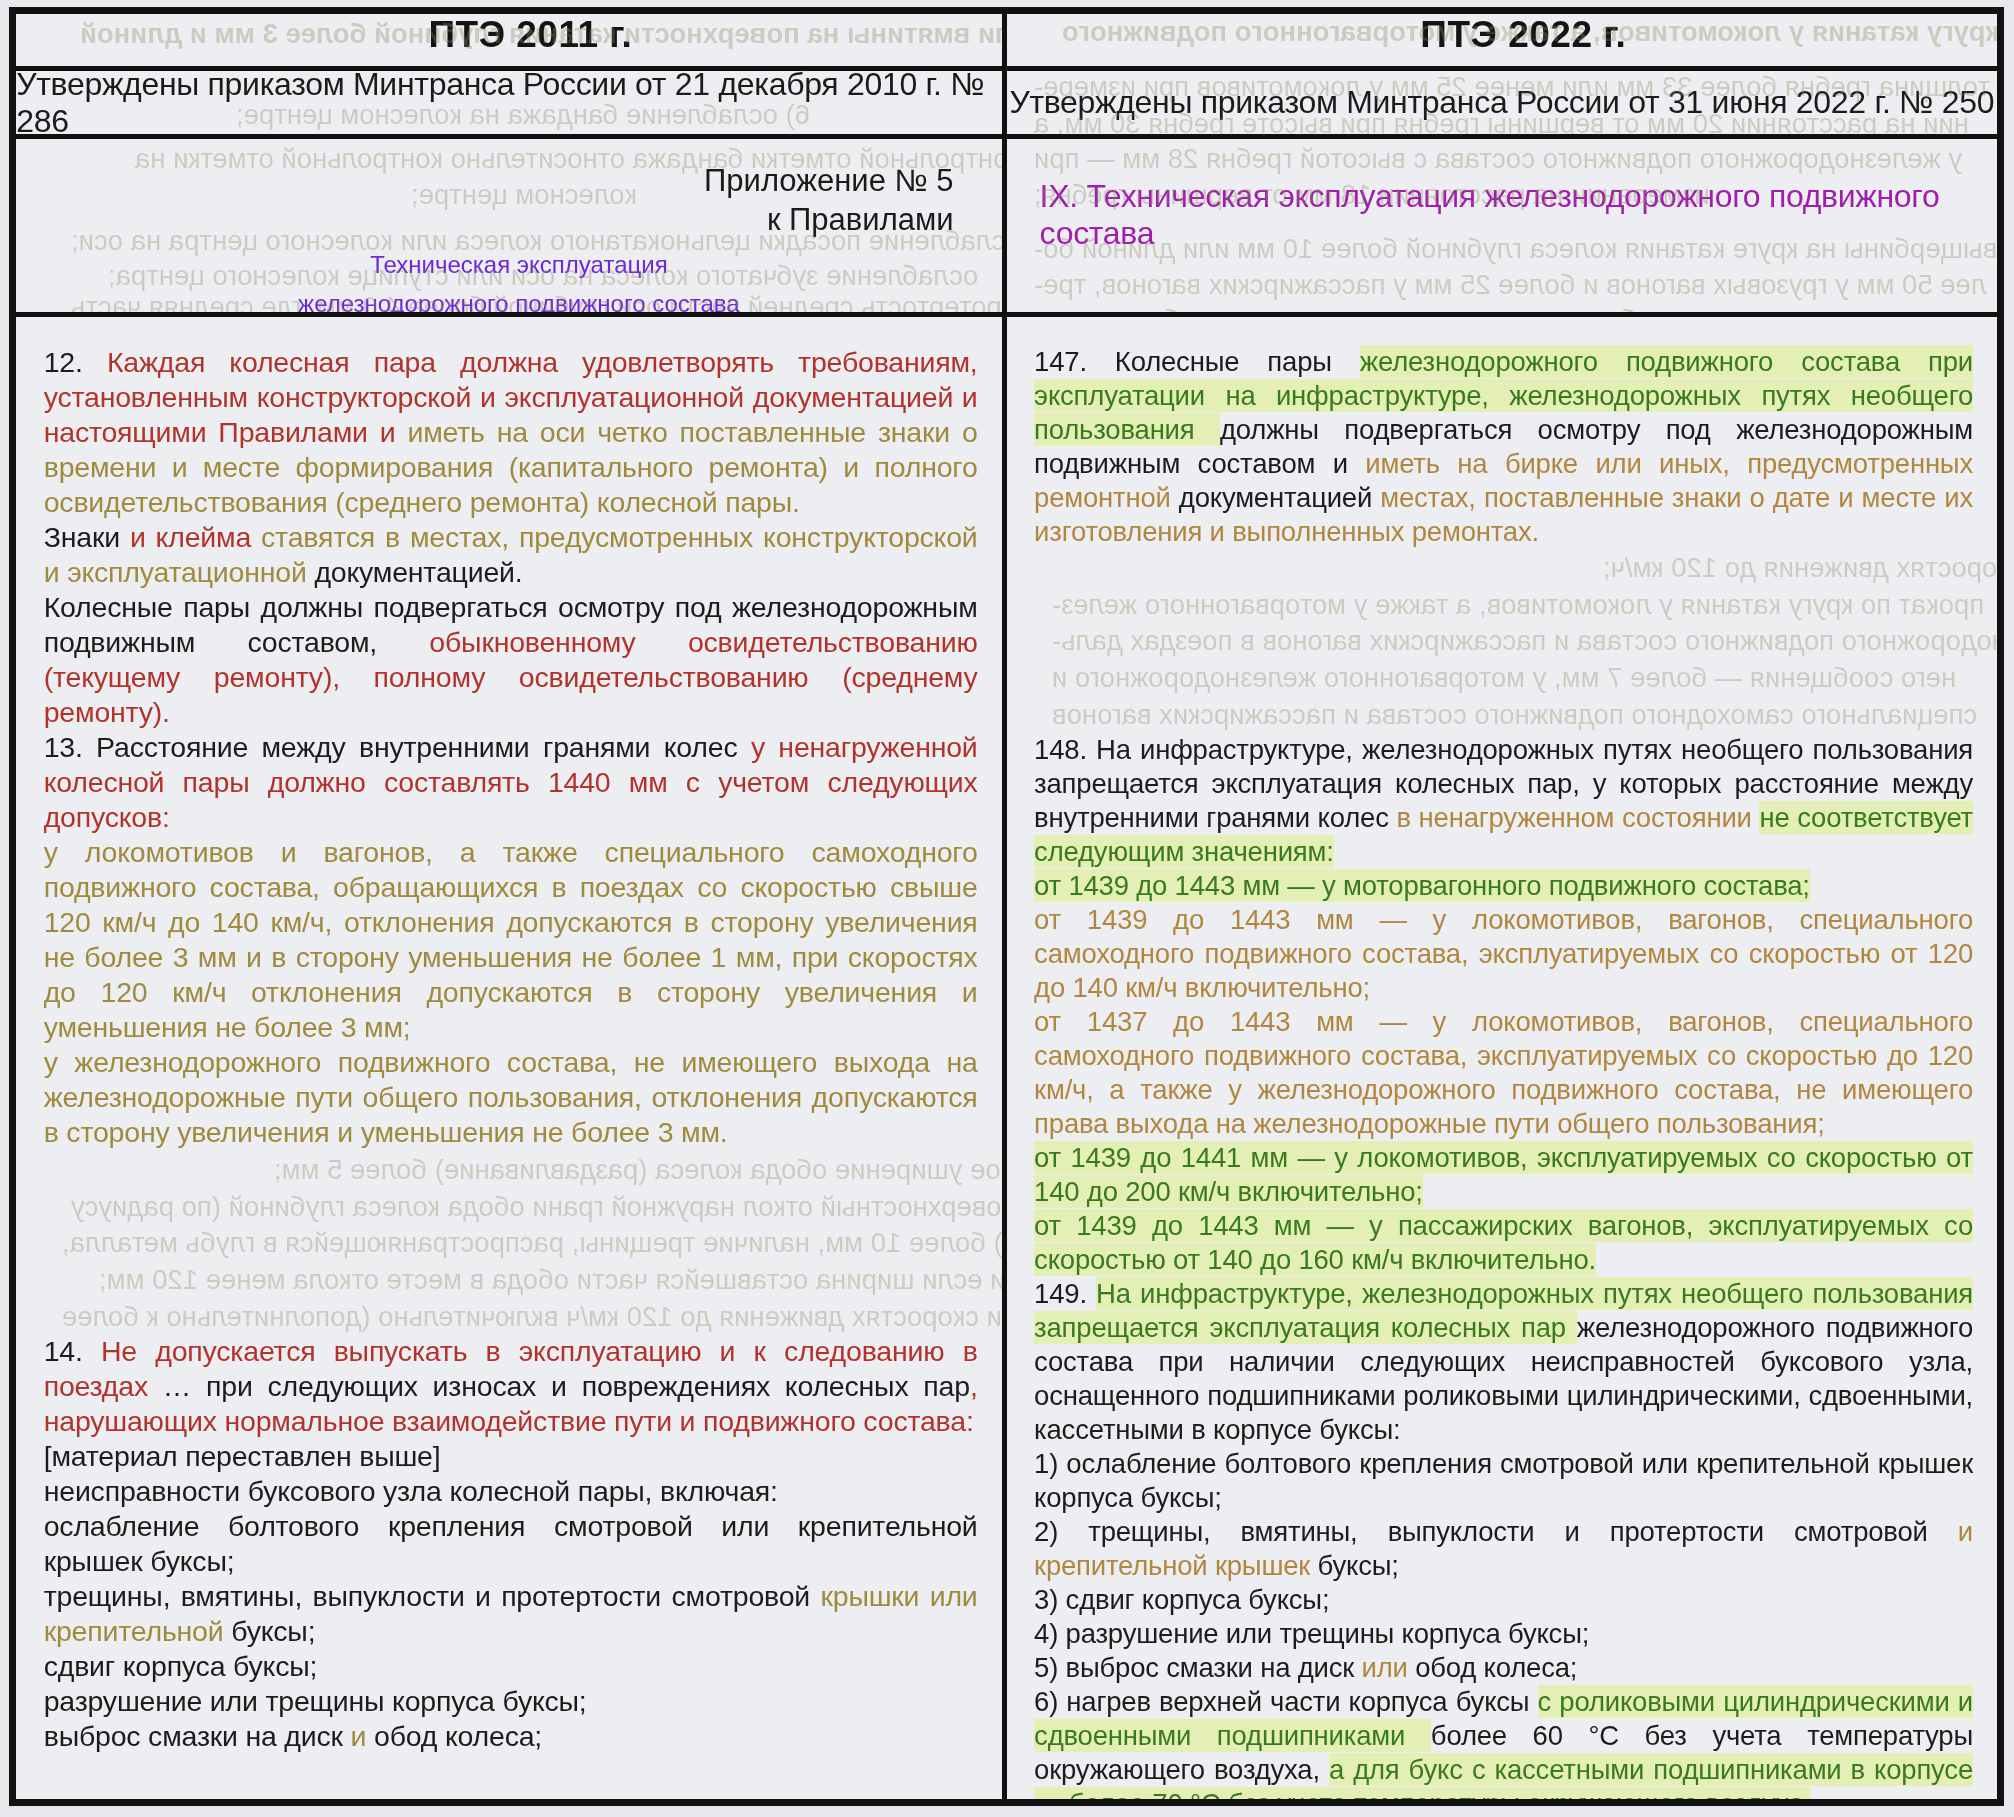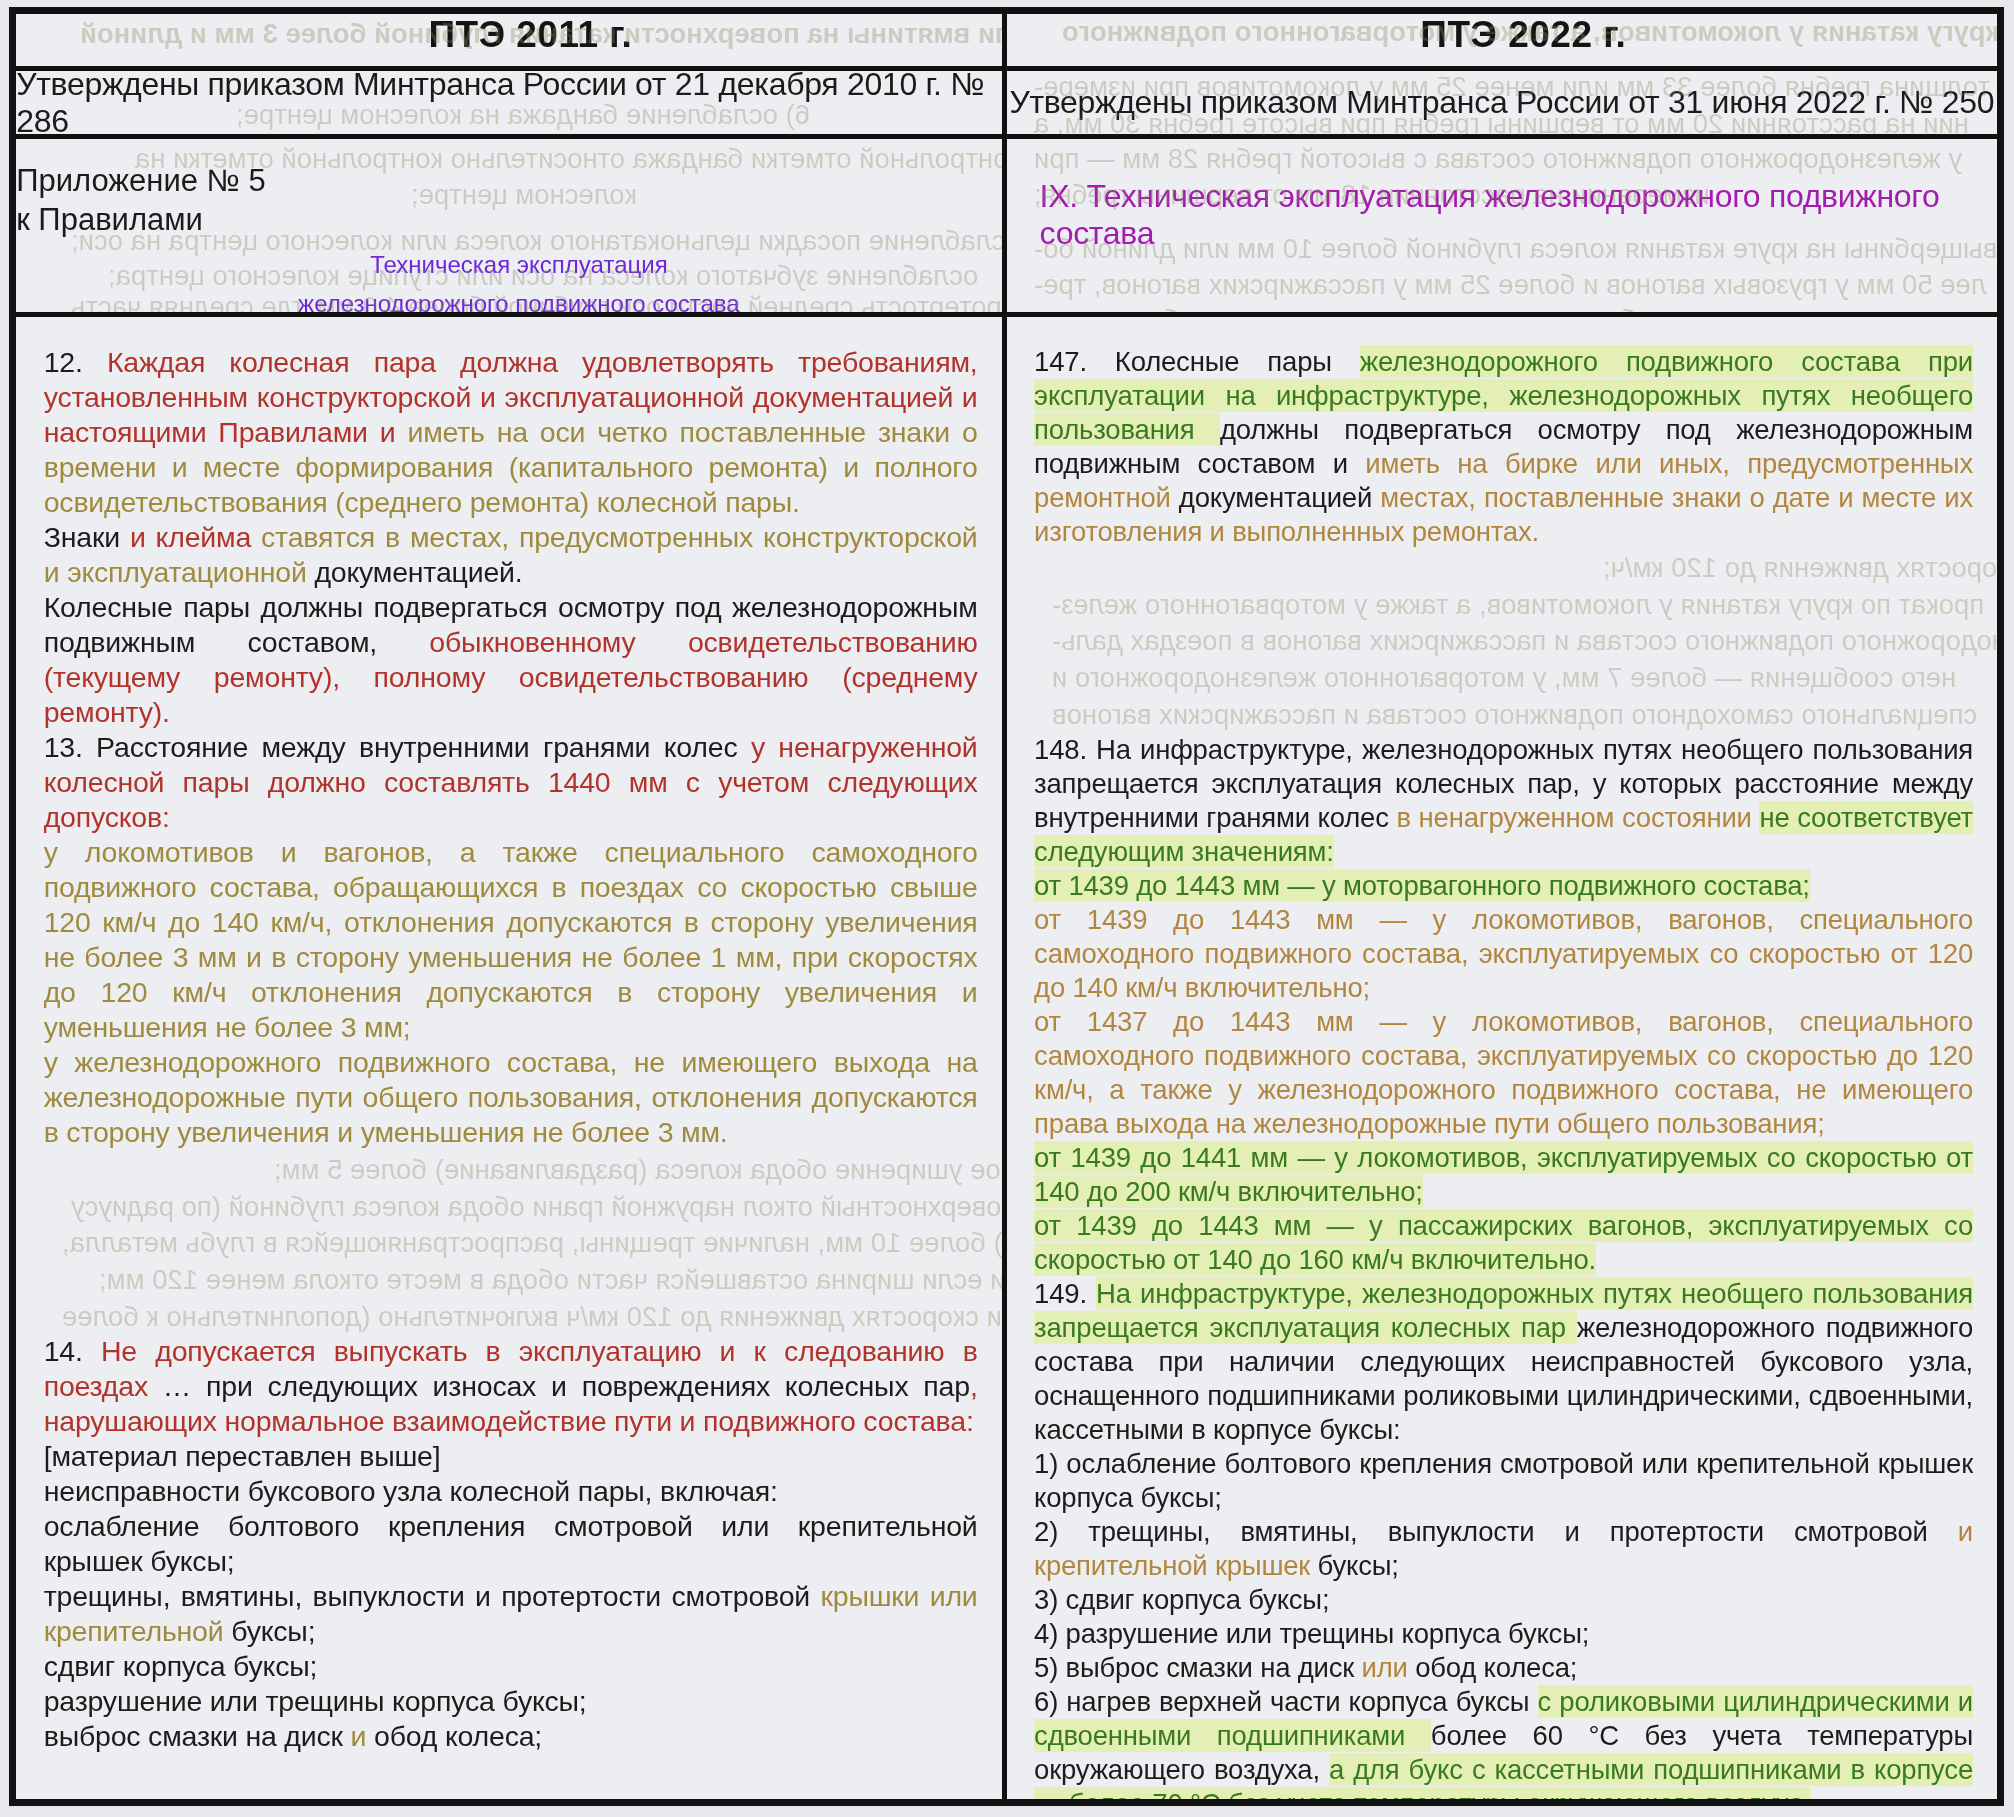--- a/index.html
+++ b/index.html
@@ -9,21 +9,21 @@
         border:7.3px solid #111;background:#edeef1;
         display:grid;grid-template-columns:1fr 1fr;grid-template-rows:57px 68px 178px 1fr;}
   .cell{position:relative;background:#edeef1;border-bottom:5.5px solid #111;overflow:hidden;}
   .cell.lc{border-right:5.5px solid #111;}
   .cell.body{border-bottom:none;}
   
   .hdr{display:flex;justify-content:center;
        font-size:37px;font-weight:bold;letter-spacing:0.5px;color:#141414;padding-left:43px;}
   .appr{display:flex;align-items:center;justify-content:center;
         font-size:32px;color:#1b1b1b;letter-spacing:-0.3px;}
-  .annex{margin:22px 48px 0 0;text-align:left;font-size:31px;line-height:39px;color:#1b1b1b;}
+  .annex{margin:22px 48px 0 0;text-align:right;font-size:31px;line-height:39px;color:#1b1b1b;}
   .doc-title{margin-top:5.5px;text-align:center;font-size:24px;line-height:39px;color:#6d28d9;padding-left:20px;}
   .sect-title{margin:39px 0 0 33px;font-size:32px;color:#a21caf;letter-spacing:-0.3px;}
   
   .body-inner{position:relative;height:100%;margin-top:15px;}
   .col-l .body-inner{padding:13px 24px 0 27.5px;font-size:28.5px;line-height:35px;}
   .col-r .body-inner{padding:13px 24px 0 27.5px;font-size:27.5px;line-height:34px;}
   .blk{margin:0;text-align:justify;color:#1c1c1c;letter-spacing:-0.2px;}
   .seg.k{color:#1c1c1c;}
   .seg.r{color:#b2332c;}
   .seg.o{color:#a08a3e;}

